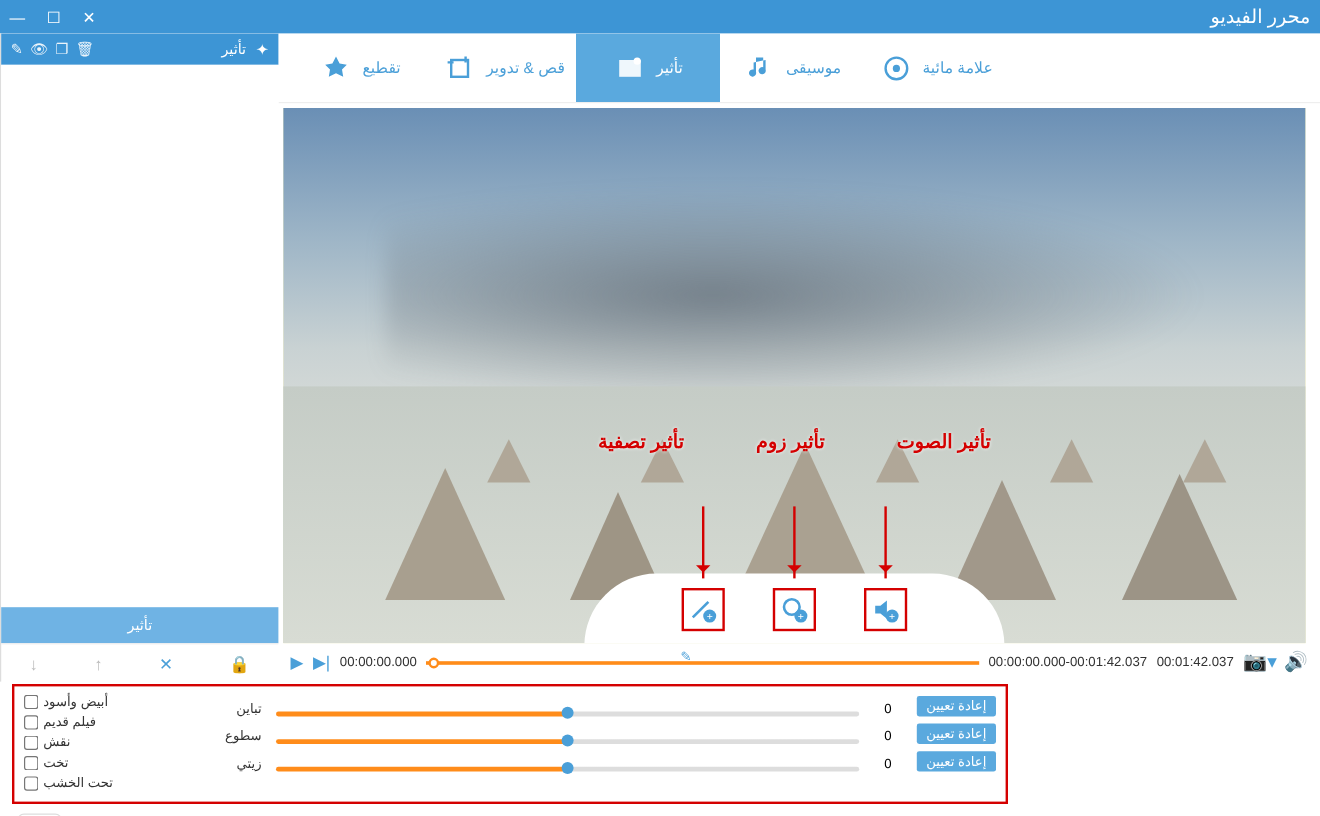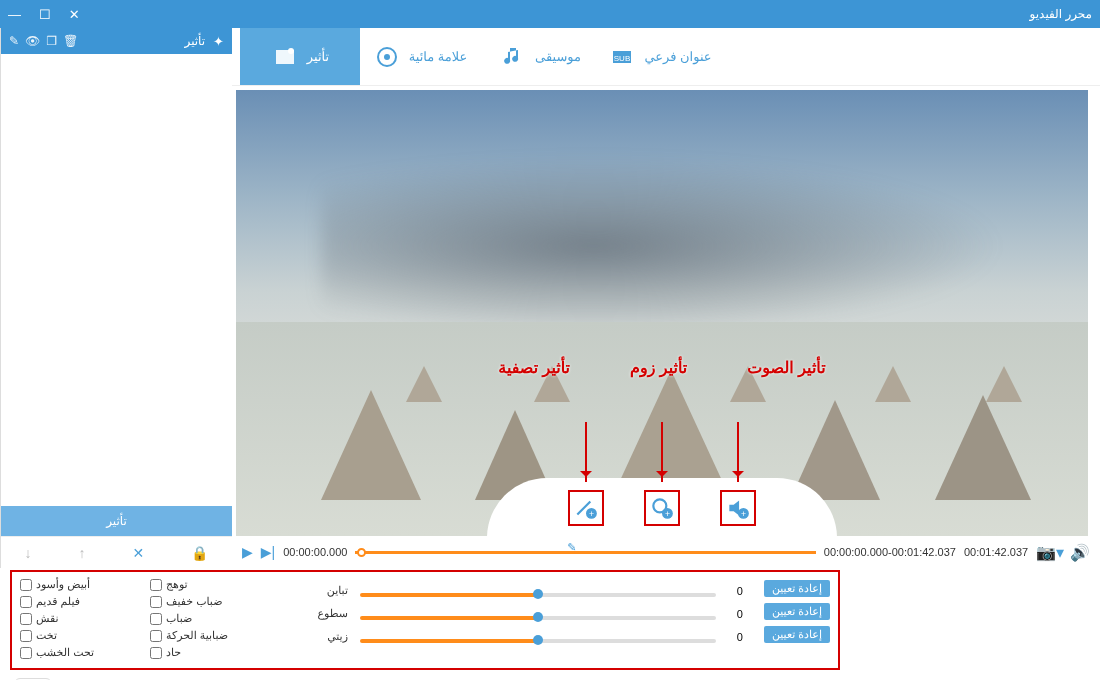--- a/index.html
+++ b/index.html
@@ -1,19 +1,19 @@
 <!DOCTYPE html>
 <html dir="rtl"><head>
 <meta charset="utf-8">
 <style>
 * { margin: 0; padding: 0; box-sizing: border-box; font-family: Tahoma, Arial, sans-serif; }
 body { width: 1100px; height: 680px; background: #fff; overflow: hidden; font-size: 12px; }
 
 .titlebar { height: 28px; background: #3d95d5; display: flex; align-items: center; justify-content: space-between; color: #fff; padding: 0 8px; }
-.titlebar .title { font-size: 12px; }
+.titlebar .title { font-size: 16px; }
 .titlebar .winbtns { display: flex; gap: 18px; direction: ltr; }
 .titlebar .wbtn { cursor: pointer; font-size: 13px; }
 
 .main { display: flex; height: 540px; }
 
 .sidebar { width: 232px; background: #fff; border-left: 1px solid #ddd; display: flex; flex-direction: column; }
 .side-head { height: 26px; background: #3d95d5; display: flex; align-items: center; color: #fff; padding: 0 8px; gap: 8px; }
 .side-head .wand { font-size: 13px; }
 .side-head .label { flex: 1; font-size: 12px; }
 .side-head .mini { display: flex; gap: 6px; direction: ltr; }
@@ -99,54 +99,62 @@
   <div class="winbtns">
     <span class="wbtn">―</span>
     <span class="wbtn">☐</span>
     <span class="wbtn">✕</span>
   </div>
 </div>
 
 <div class="main">
   <div class="content">
     <div class="toolbar">
+      <div class="tool">
+        <span class="ticon">
+            <svg class="ico" viewBox="0 0 24 24">
+              <path fill="#4a9fd8" d="M12 2l3 6 6 1-4 4 1 6-6-3-6 3 1-6-4-4 6-1z"></path>
+            </svg>
+          </span>
+        <span class="tlabel">تقطيع</span>
+      </div>
+      <div class="tool">
+        <span class="ticon">
+            <svg class="ico" viewBox="0 0 24 24">
+              <rect x="5" y="5" width="14" height="14" fill="none" stroke="#4a9fd8" stroke-width="2"></rect>
+              <path stroke="#4a9fd8" stroke-width="2" d="M2 7h5M17 2v5"></path>
+            </svg>
+          </span>
+        <span class="tlabel">قص &amp; تدوير</span>
+      </div>
       <div class="tool active">
         <span class="ticon">
             <svg class="ico" viewBox="0 0 24 24">
               <rect x="3" y="5" width="18" height="14" fill="#fff" opacity=".9"></rect>
               <circle cx="18" cy="6" r="3" fill="#fff"></circle>
             </svg>
           </span>
         <span class="tlabel">تأثير</span>
       </div>
       <div class="tool">
         <span class="ticon">
             <svg class="ico" viewBox="0 0 24 24">
+              <path fill="#4a9fd8" d="M9 3v12a3 3 0 1 1-2-2V7l10-2v8a3 3 0 1 1-2-2V3z"></path>
+            </svg>
+          </span>
+        <span class="tlabel">موسيقى</span>
+      </div>
+      <div class="tool">
+        <span class="ticon">
+            <svg class="ico" viewBox="0 0 24 24">
               <circle cx="12" cy="12" r="9" fill="none" stroke="#4a9fd8" stroke-width="2"></circle>
               <circle cx="12" cy="12" r="3" fill="#4a9fd8"></circle>
             </svg>
           </span>
         <span class="tlabel">علامة مائية</span>
-      </div>
-      <div class="tool">
-        <span class="ticon">
-            <svg class="ico" viewBox="0 0 24 24">
-              <path fill="#4a9fd8" d="M9 3v12a3 3 0 1 1-2-2V7l10-2v8a3 3 0 1 1-2-2V3z"></path>
-            </svg>
-          </span>
-        <span class="tlabel">موسيقى</span>
-      </div>
-      <div class="tool">
-        <span class="ticon">
-            <svg class="ico" viewBox="0 0 24 24">
-              <rect x="3" y="6" width="18" height="12" fill="#4a9fd8"></rect>
-              <text x="12" y="16" font-size="8" fill="#fff" text-anchor="middle">SUB</text>
-            </svg>
-          </span>
-        <span class="tlabel">عنوان فرعي</span>
       </div>
     </div>
 
     <div class="preview-area">
       <div class="sky"></div>
       <div class="cloud"></div>
       <div class="ground"></div>
       <div class="cone small s1"></div>
         <div class="cone small s2"></div>
         <div class="cone small s3"></div>
@@ -252,42 +260,20 @@
         </label>
         <label class="check-item">
           <input type="checkbox" style="">
           <span>تخت</span>
         </label>
         <label class="check-item">
           <input type="checkbox" style="">
           <span>تحت الخشب</span>
         </label>
       </div>
-    <div class="check-col" id="col3">
-        <label class="check-item">
-          <input type="checkbox" style="">
-          <span>توهج</span>
-        </label>
-        <label class="check-item">
-          <input type="checkbox" style="">
-          <span>ضباب خفيف</span>
-        </label>
-        <label class="check-item">
-          <input type="checkbox" style="">
-          <span>ضباب</span>
-        </label>
-        <label class="check-item">
-          <input type="checkbox" style="">
-          <span>ضبابية الحركة</span>
-        </label>
-        <label class="check-item">
-          <input type="checkbox" style="">
-          <span>حاد</span>
-        </label>
-      </div>
   </div>
   <div class="adjusts">
     <div class="adj-row">
       <span class="albl">تباين</span>
       <div class="aslider"></div>
       <span class="aval">0</span>
       <button class="areset">إعادة تعيين</button>
     </div>
     <div class="adj-row">
       <span class="albl">سطوع</span>

